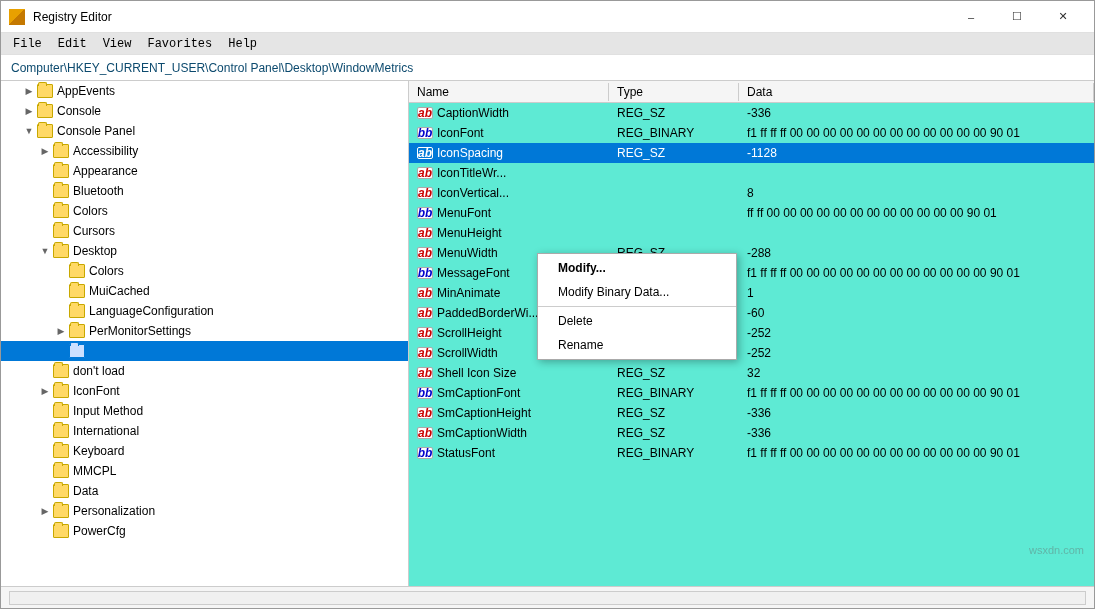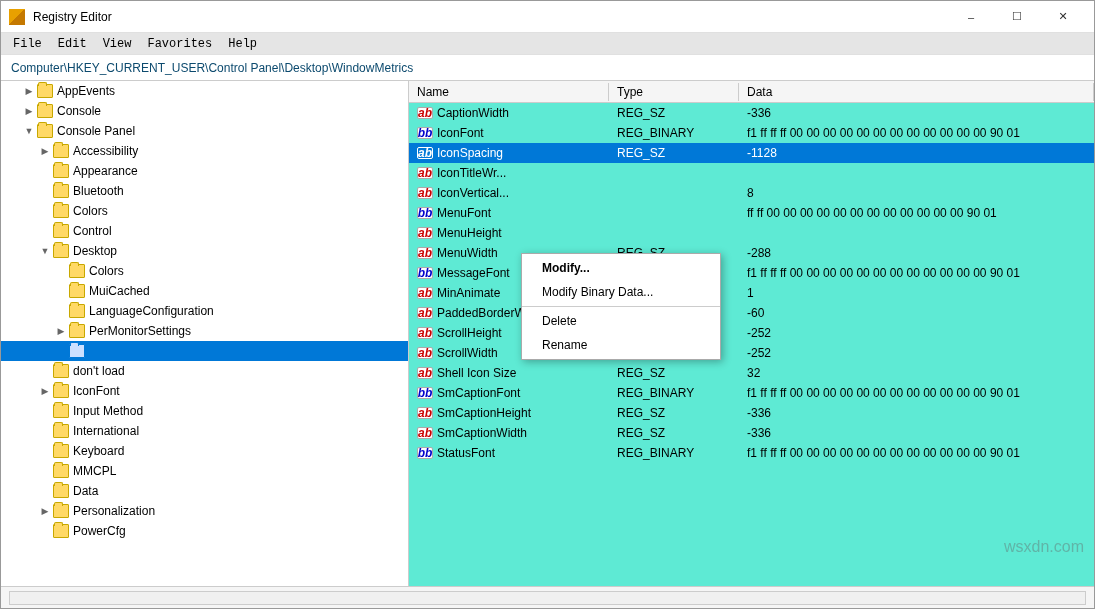--- a/index.html
+++ b/index.html
@@ -251,21 +251,21 @@
     .data-row.selected .reg-icon {
       background: #0078d7;
       border-color: #fff;
       color: #fff;
     }
 
     
     .context-menu {
       position: absolute;
       top: 172px;
-      left: 520px;
+      left: 536px;
       width: 200px;
       background: #fff;
       border: 1px solid #aaa;
       box-shadow: 2px 2px 8px rgba(0,0,0,0.3);
       z-index: 100;
       padding: 2px 0;
     }
     .ctx-item {
       padding: 5px 20px;
       font-size: 12px;
@@ -310,21 +310,21 @@
     .data-table::-webkit-scrollbar-thumb {
       background: #c0c0c0;
       border: 1px solid #a0a0a0;
     }
 
     
     .watermark {
       position: absolute;
       bottom: 30px;
       right: 10px;
-      font-size: 16px;
+      font-size: 11px;
       color: rgba(100,100,100,0.4);
       z-index: 50;
     }
   </style>
 </head>
 <body>
 
 <div class="window">
 
   <div class="title-bar">
@@ -383,21 +383,21 @@
           <span class="label">Bluetooth</span>
         </div>
         <div class="tree-item indent-2">
           <span class="expander"></span>
           <span class="folder-icon"></span>
           <span class="label">Colors</span>
         </div>
         <div class="tree-item indent-2">
           <span class="expander"></span>
           <span class="folder-icon"></span>
-          <span class="label">Control</span>
+          <span class="label">Cursors</span>
         </div>
         <div class="tree-item indent-2">
           <span class="expander">▼</span>
           <span class="folder-icon"></span>
           <span class="label">Desktop</span>
         </div>
         <div class="tree-item indent-3">
           <span class="expander"></span>
           <span class="folder-icon"></span>
           <span class="label">Colors</span>

